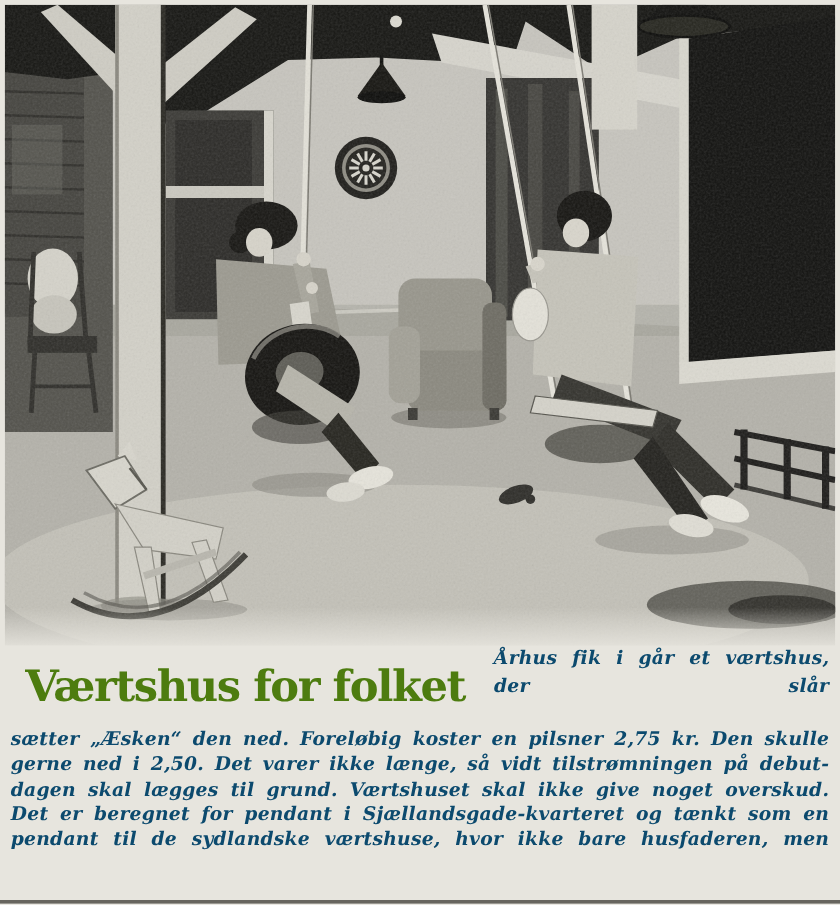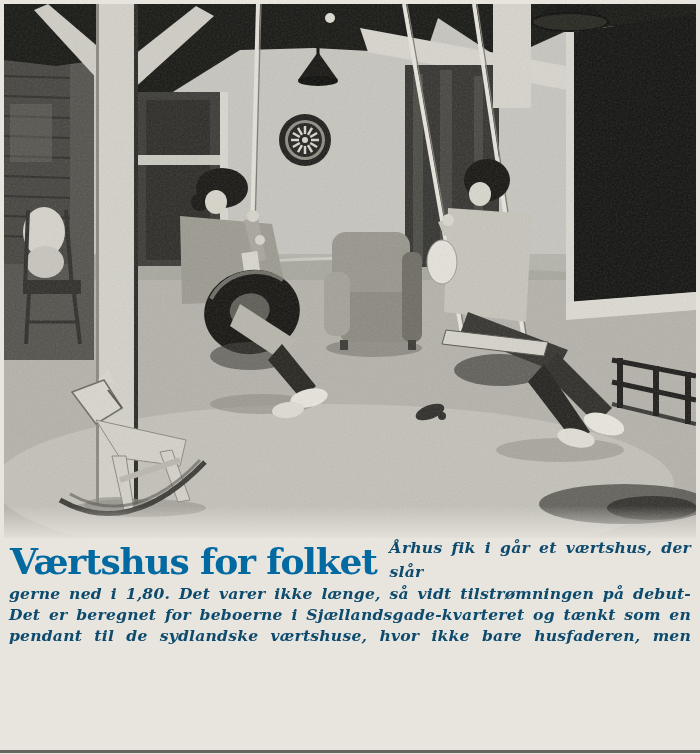--- a/index.html
+++ b/index.html
@@ -5,21 +5,21 @@
   html,body{margin:0;padding:0;background:#efeee9;}
   .page{position:relative;width:700px;height:754px;background:#e7e5de;overflow:hidden;
         font-family:"DejaVu Serif",serif;}
   .photo{position:absolute;left:4px;top:4px;width:692px;height:534px;margin:0;}
   .photo svg{display:block;filter:blur(.45px);}
   .photo-fade{position:absolute;left:0;right:0;top:506px;height:34px;pointer-events:none;
         background:linear-gradient(to bottom,rgba(231,229,222,0),rgba(231,229,222,.92));}
   .article{position:absolute;left:9px;right:9px;top:536px;color:#26251f;}
   .lede-row{display:flex;align-items:flex-start;}
   .headline{font-family:"DejaVu Serif",serif;font-weight:bold;font-size:36px;line-height:44px;
-        letter-spacing:-1.2px;color:#0369a1;margin:1px;flex:0 0 auto;padding-top:2px;white-space:nowrap;}
+        letter-spacing:-1.2px;color:#4d7c0f;margin:12px;flex:0 0 auto;padding-top:2px;white-space:nowrap;}
   .lead-col{flex:1 1 auto;margin-left:12px;padding-top:0;}
   .bline{font-style:italic;font-weight:700;font-size:15.6px;color:#0c4a6e;
         text-align:justify;text-align-last:justify;letter-spacing:.2px;word-spacing:2px;}
   .lead-col .bline{line-height:24px;}
   .body-lines .bline{line-height:20.8px;}
   .rule{position:absolute;left:0;right:0;bottom:1px;height:3px;background:#504f49;opacity:.85;}
 </style>
 </head>
 <body>
 
@@ -230,21 +230,23 @@
   <div class="photo-fade"></div>
 
   <section class="article">
     <div class="lede-row">
       <h1 class="headline">Værtshus for folket</h1>
       <div class="lead-col">
         <div class="bline">Århus fik i går et værtshus, der slår</div>
       </div>
     </div>
     <div class="body-lines">
-        <div class="bline">gerne ned i 1,80. Det varer ikke længe, så vidt tilstrømningen på debut-</div>
-        <div class="bline">Det er beregnet for beboerne i Sjællandsgade-kvarteret og tænkt som en</div>
+        <div class="bline">sætter „Æsken“ den ned. Foreløbig koster en pilsner 2,75 kr. Den skulle</div>
+        <div class="bline">gerne ned i 2,50. Det varer ikke længe, så vidt tilstrømningen på debut-</div>
+        <div class="bline">dagen skal lægges til grund. Værtshuset skal ikke give noget overskud.</div>
+        <div class="bline">Det er beregnet for pendant i Sjællandsgade-kvarteret og tænkt som en</div>
         <div class="bline">pendant til de sydlandske værtshuse, hvor ikke bare husfaderen, men</div>
       </div>
 
   </section>
 
   <div class="rule"></div>
 </div>
 
 </body></html>

